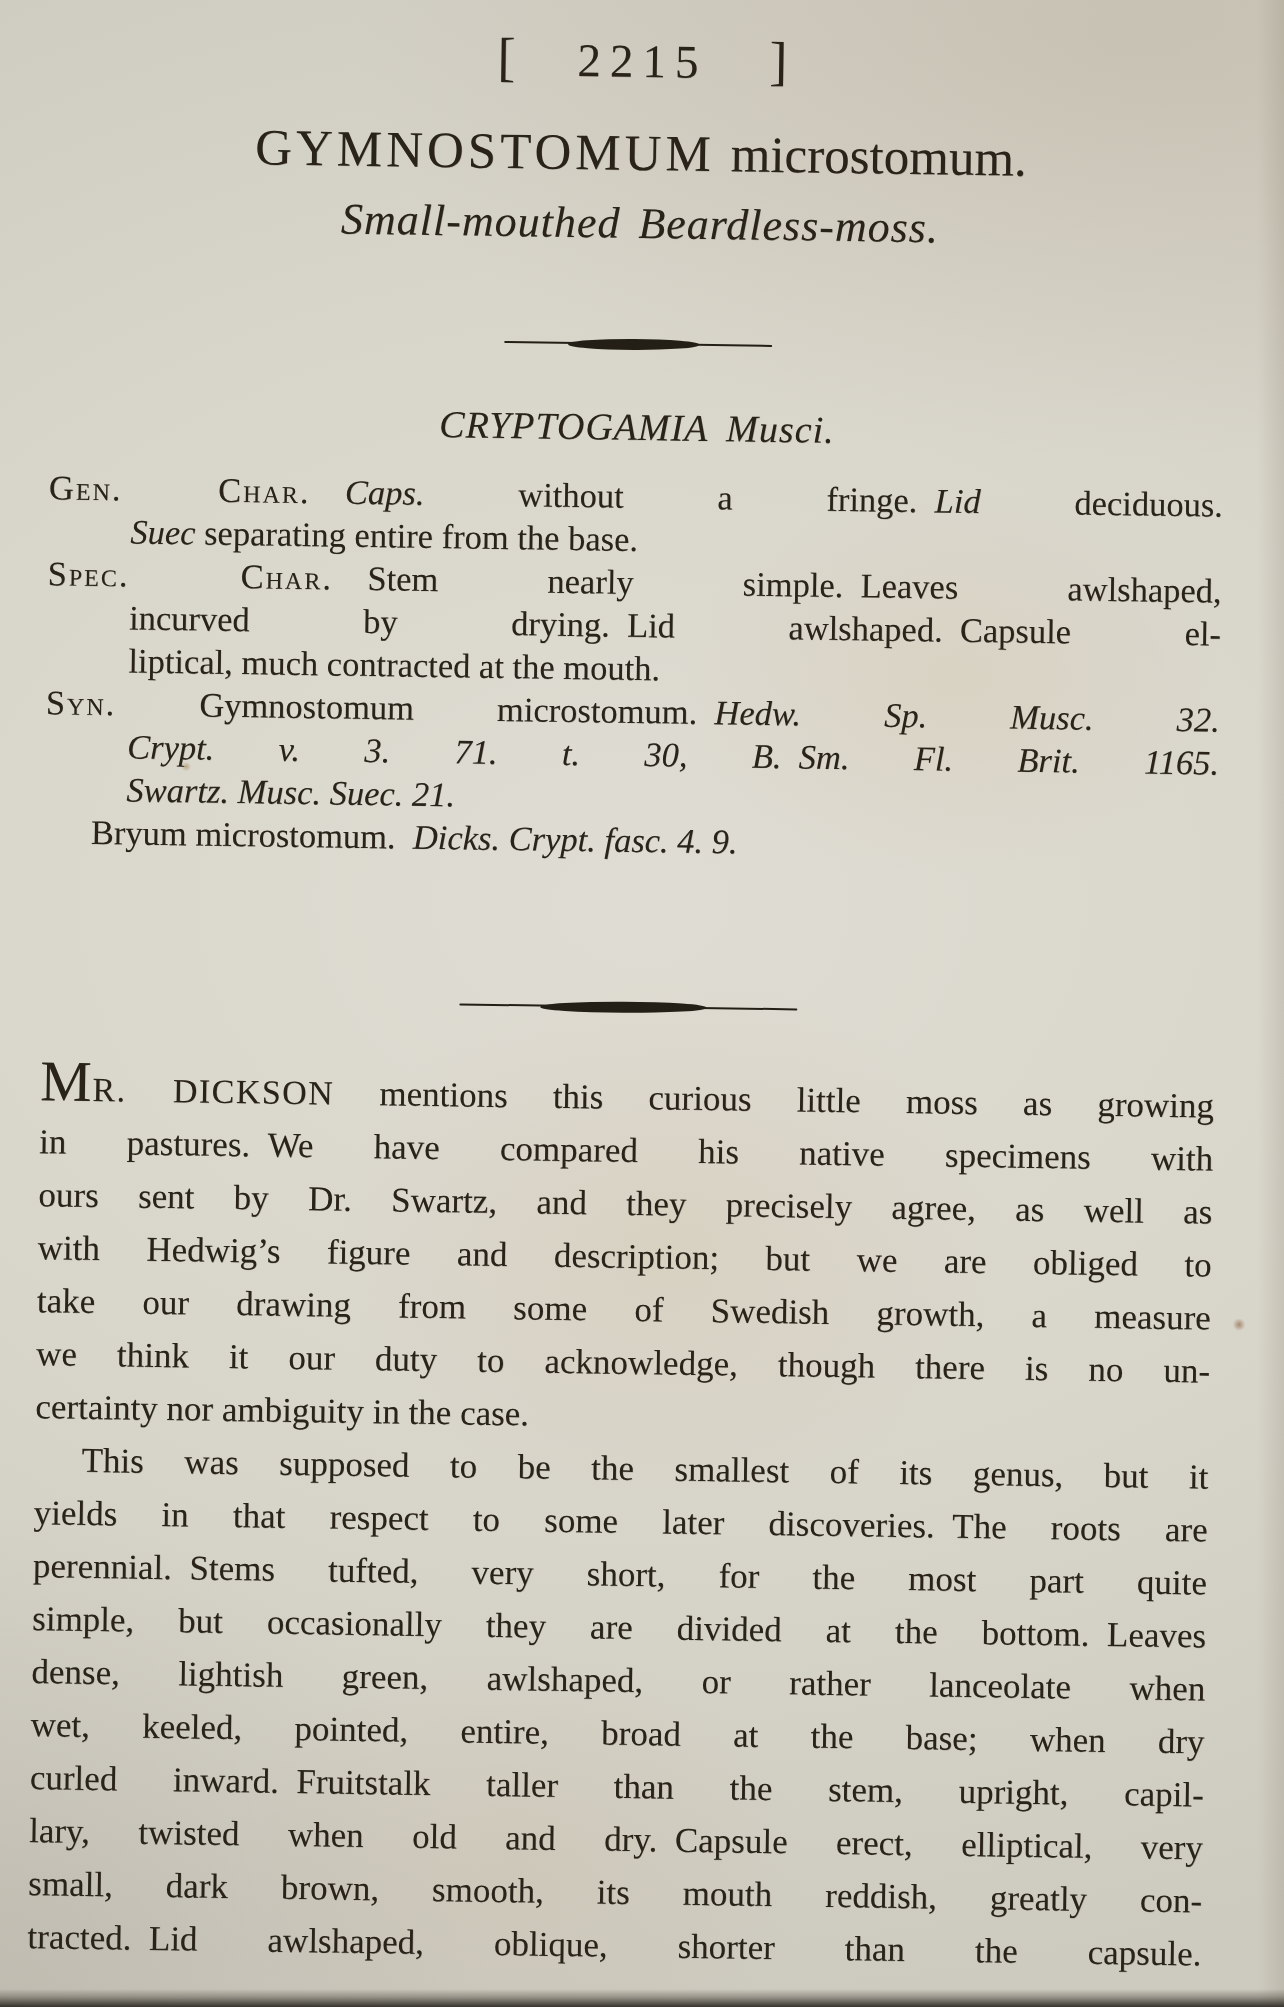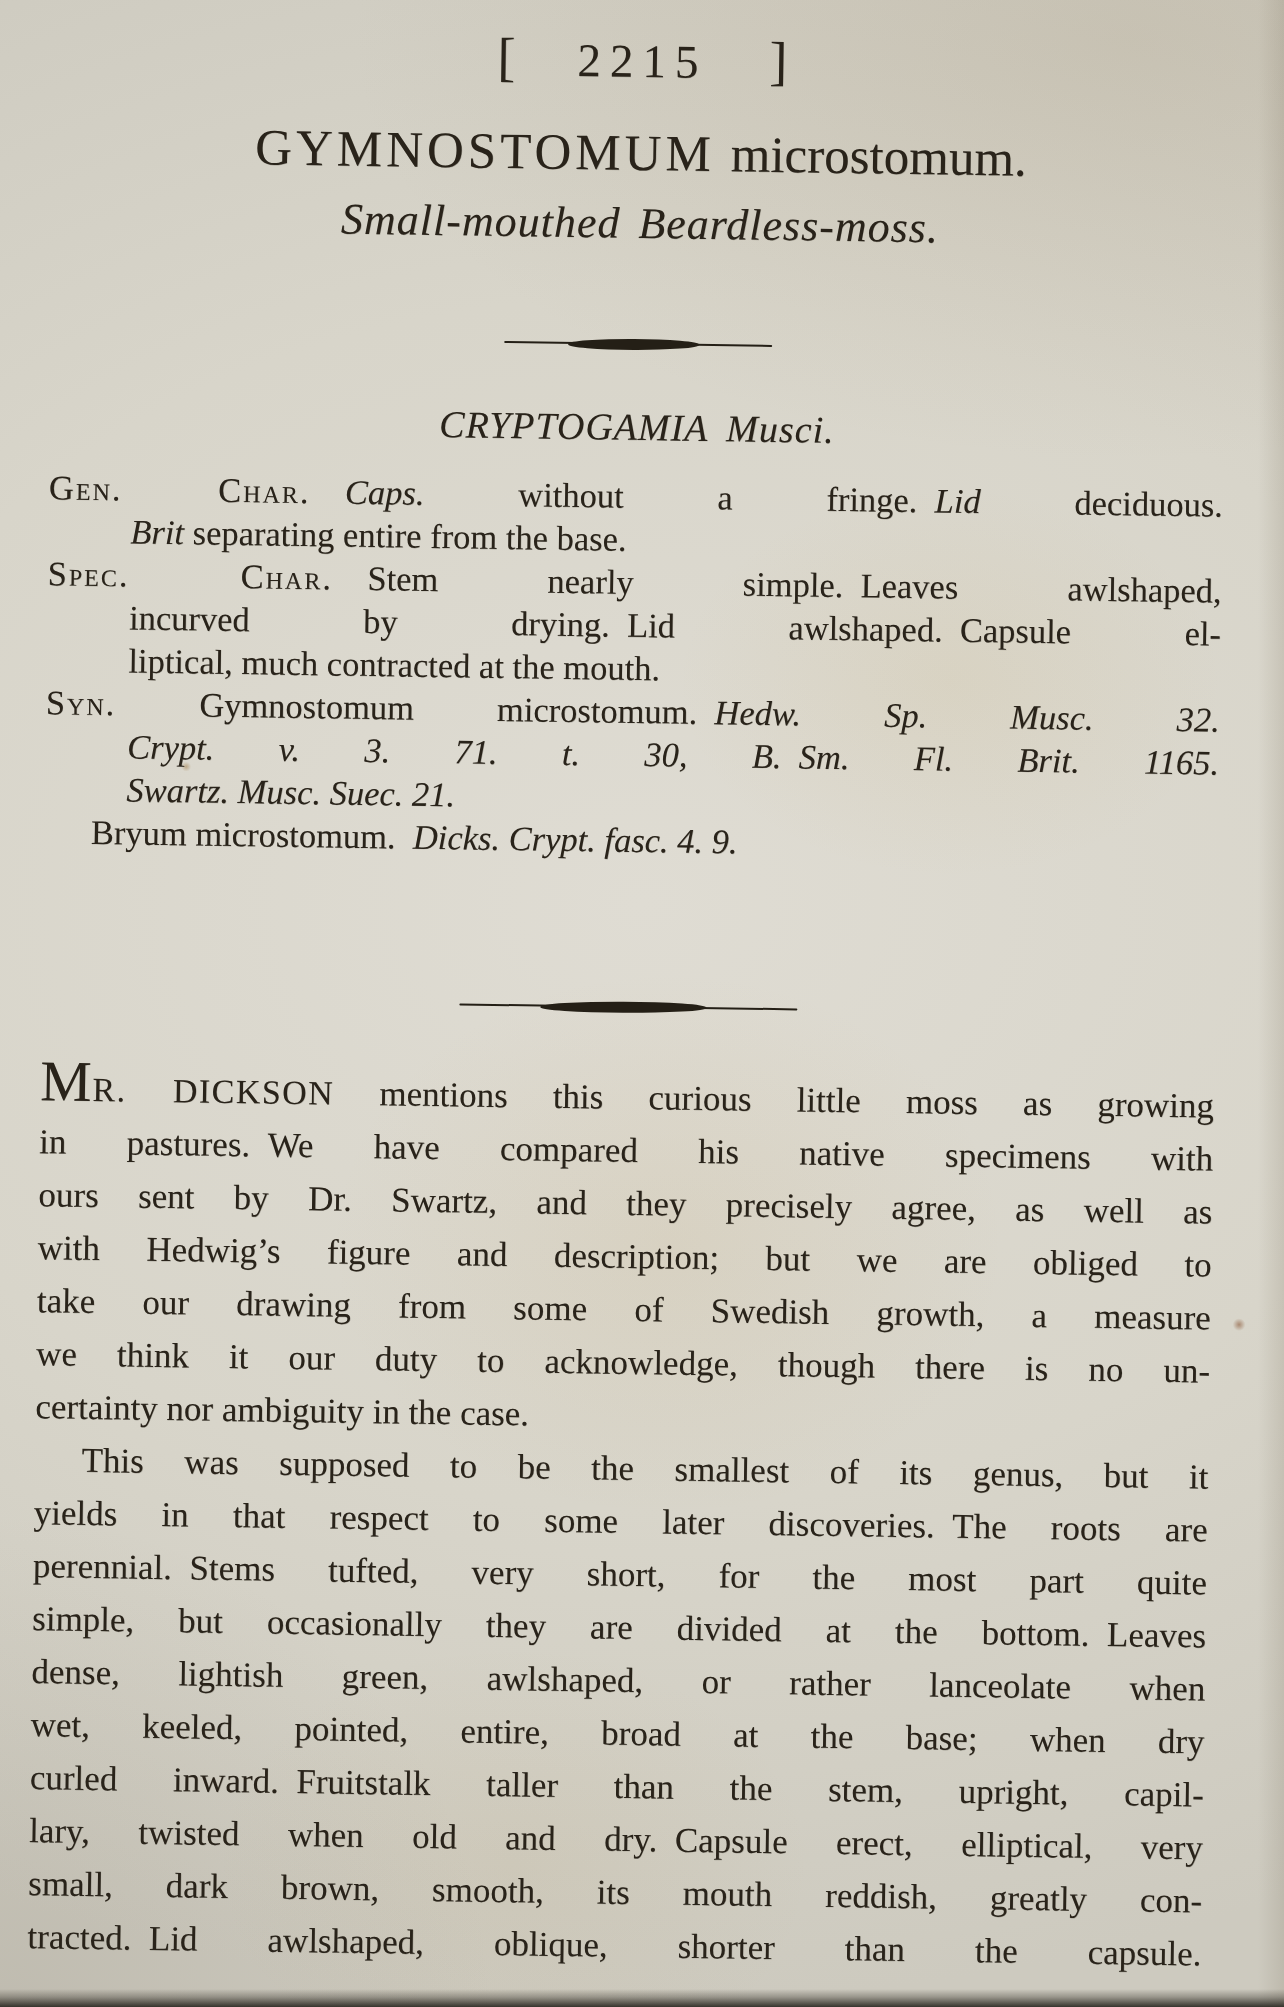--- a/index.html
+++ b/index.html
@@ -93,21 +93,21 @@
     </div>
 
     <div class="subtitle">Small-mouthed Beardless-moss.</div>
 
     <div class="rule rule-1"></div>
 
     <div class="tax-heading">CRYPTOGAMIA Musci.</div>
 
     <div class="char-block">
         <div class="ln j"><span class="sc">Gen. Char.</span><span> </span><span class="it">Caps.</span><span> without a fringe. </span><span class="it">Lid</span><span> deciduous.</span></div>
-        <div class="ln ind1"><span class="it">Brit</span><span> separating entire from the base.</span></div>
+        <div class="ln ind1"><span class="it">Suec</span><span> separating entire from the base.</span></div>
         <div class="ln j"><span class="sc">Spec. Char.</span><span> Stem nearly simple. Leaves awlshaped,</span></div>
         <div class="ln j ind1"><span>incurved by drying. Lid awlshaped. Capsule el-</span></div>
         <div class="ln ind1"><span>liptical, much contracted at the mouth.</span></div>
         <div class="ln j"><span class="sc">Syn.</span><span> Gymnostomum microstomum. </span><span class="it">Hedw. Sp. Musc. 32.</span></div>
         <div class="ln j ind1"><span class="it">Crypt. v. 3. 71. t. 30, B.</span><span> </span><span class="it">Sm. Fl. Brit. 1165.</span></div>
         <div class="ln ind1"><span class="it">Swartz. Musc. Suec. 21.</span></div>
         <div class="ln ind2"><span>Bryum microstomum. </span><span class="it">Dicks. Crypt. fasc. 4. 9.</span></div>
       </div>
 
     <div class="rule rule-2"></div>

